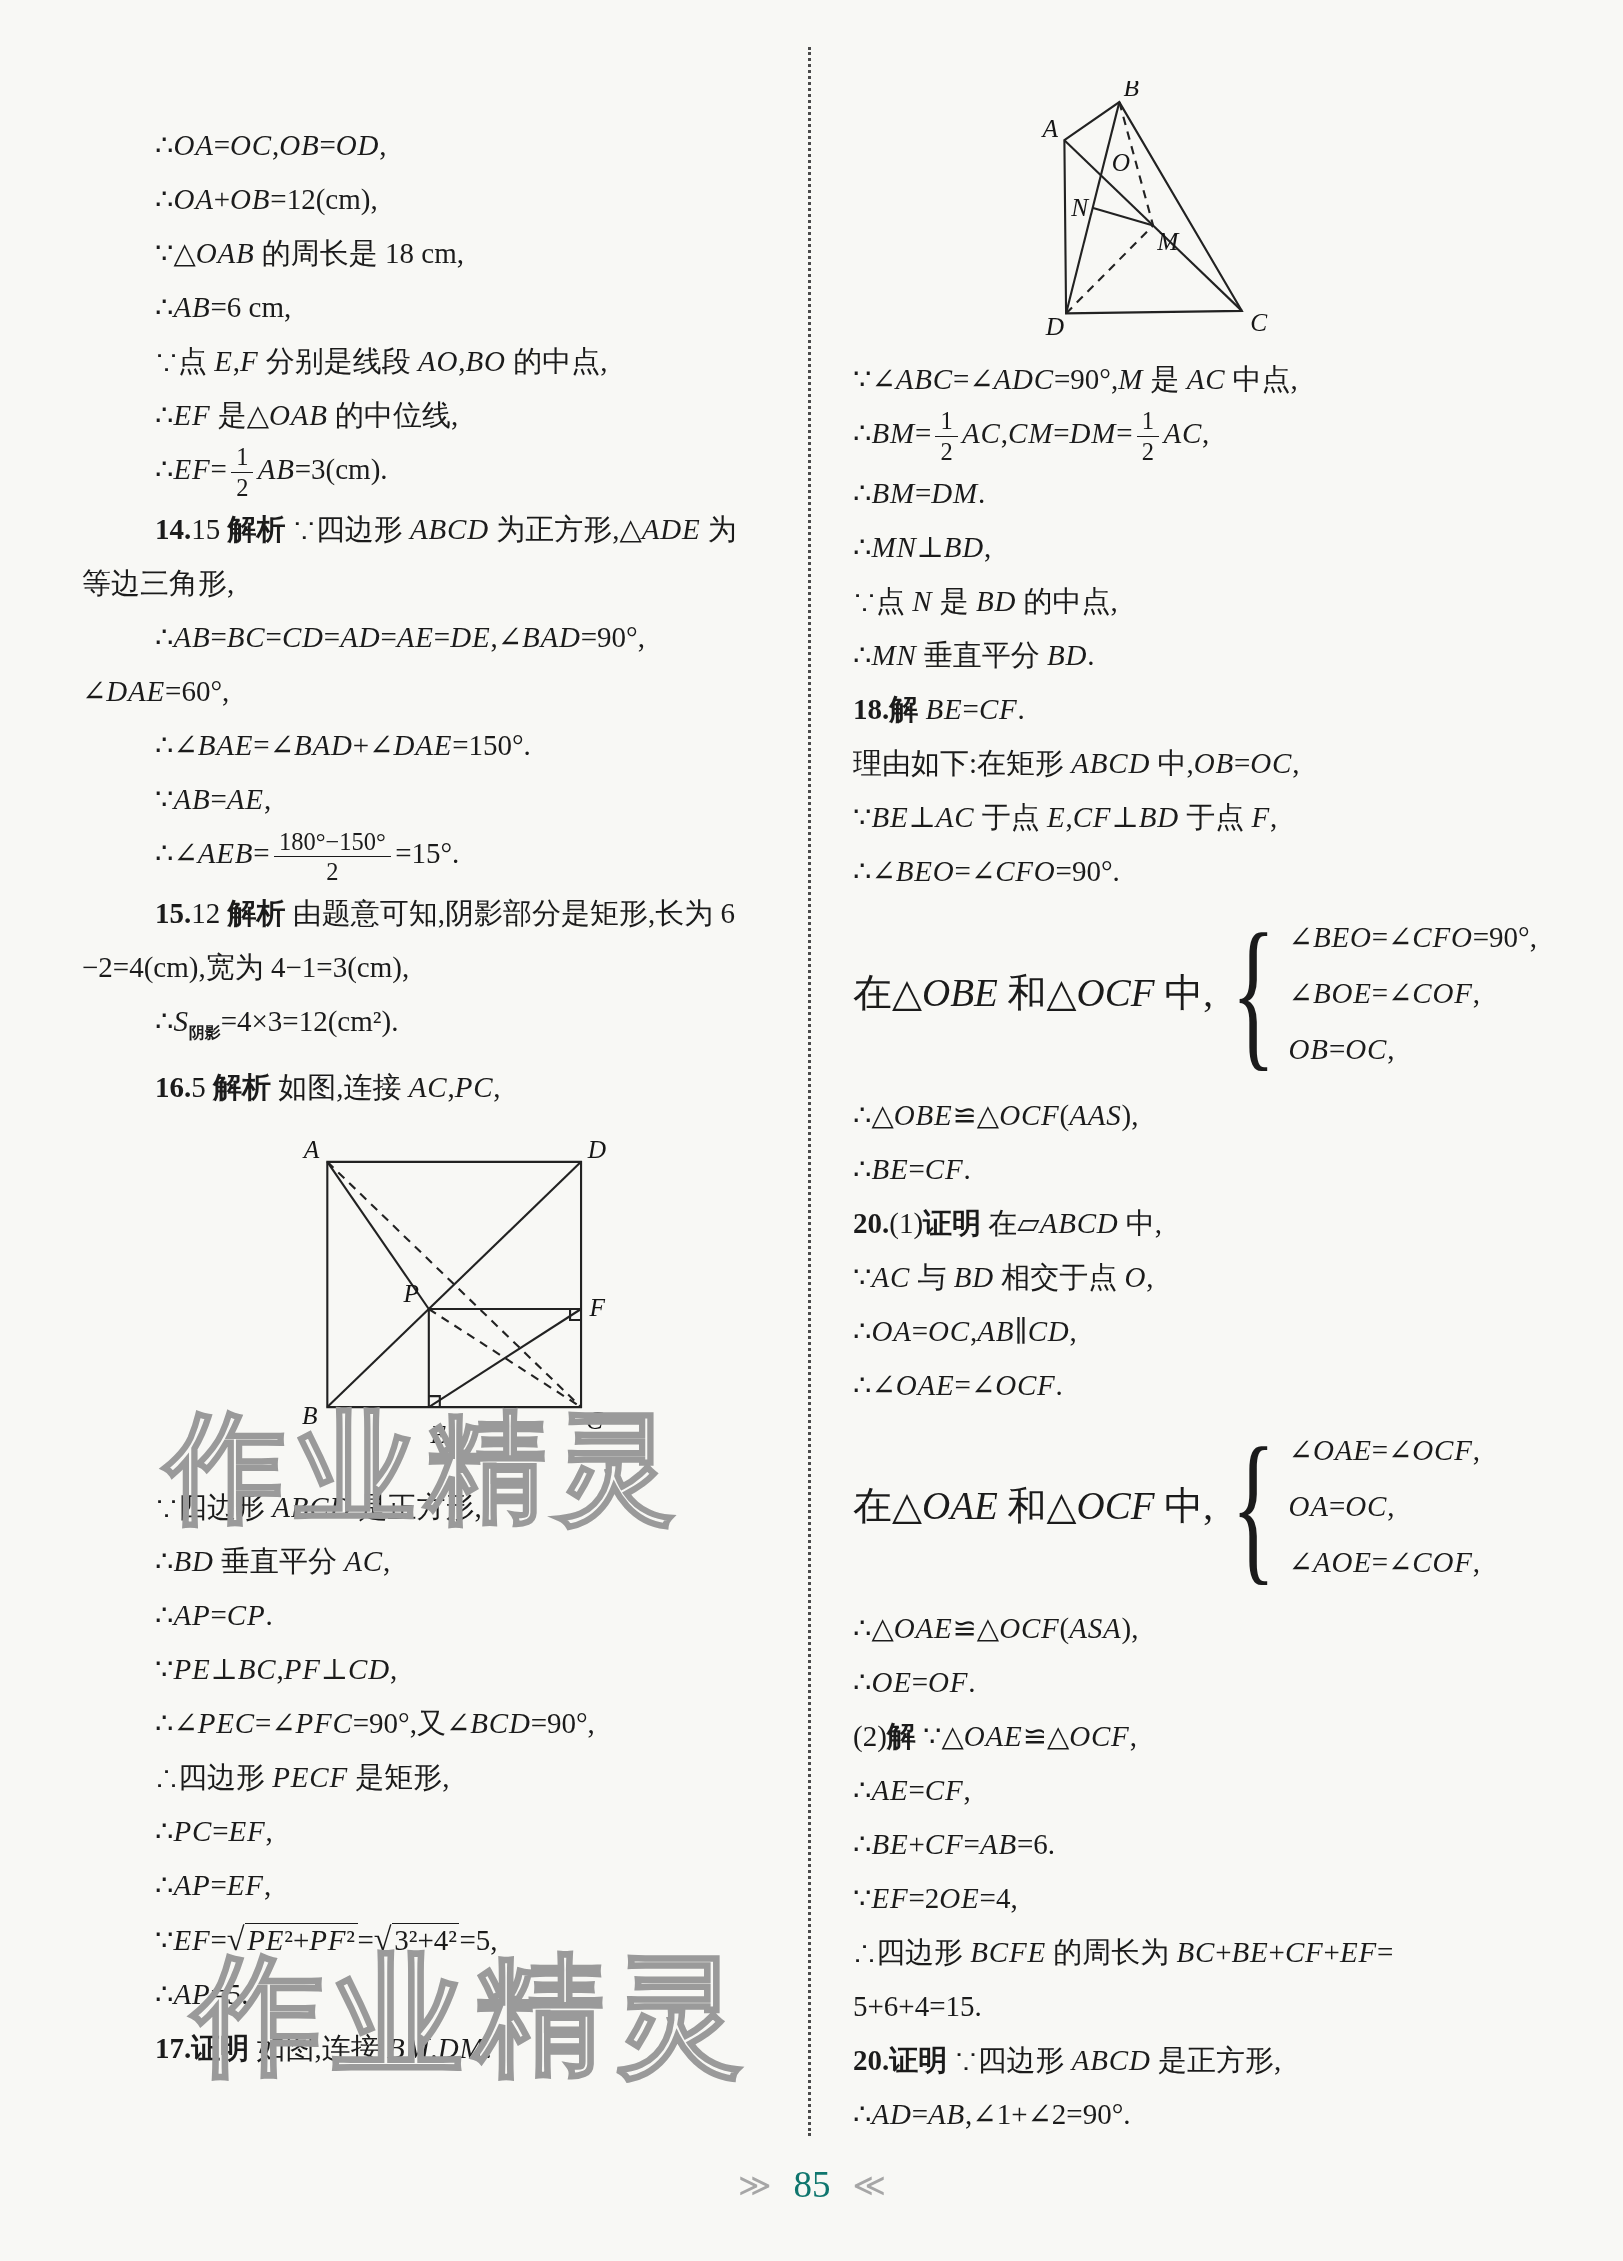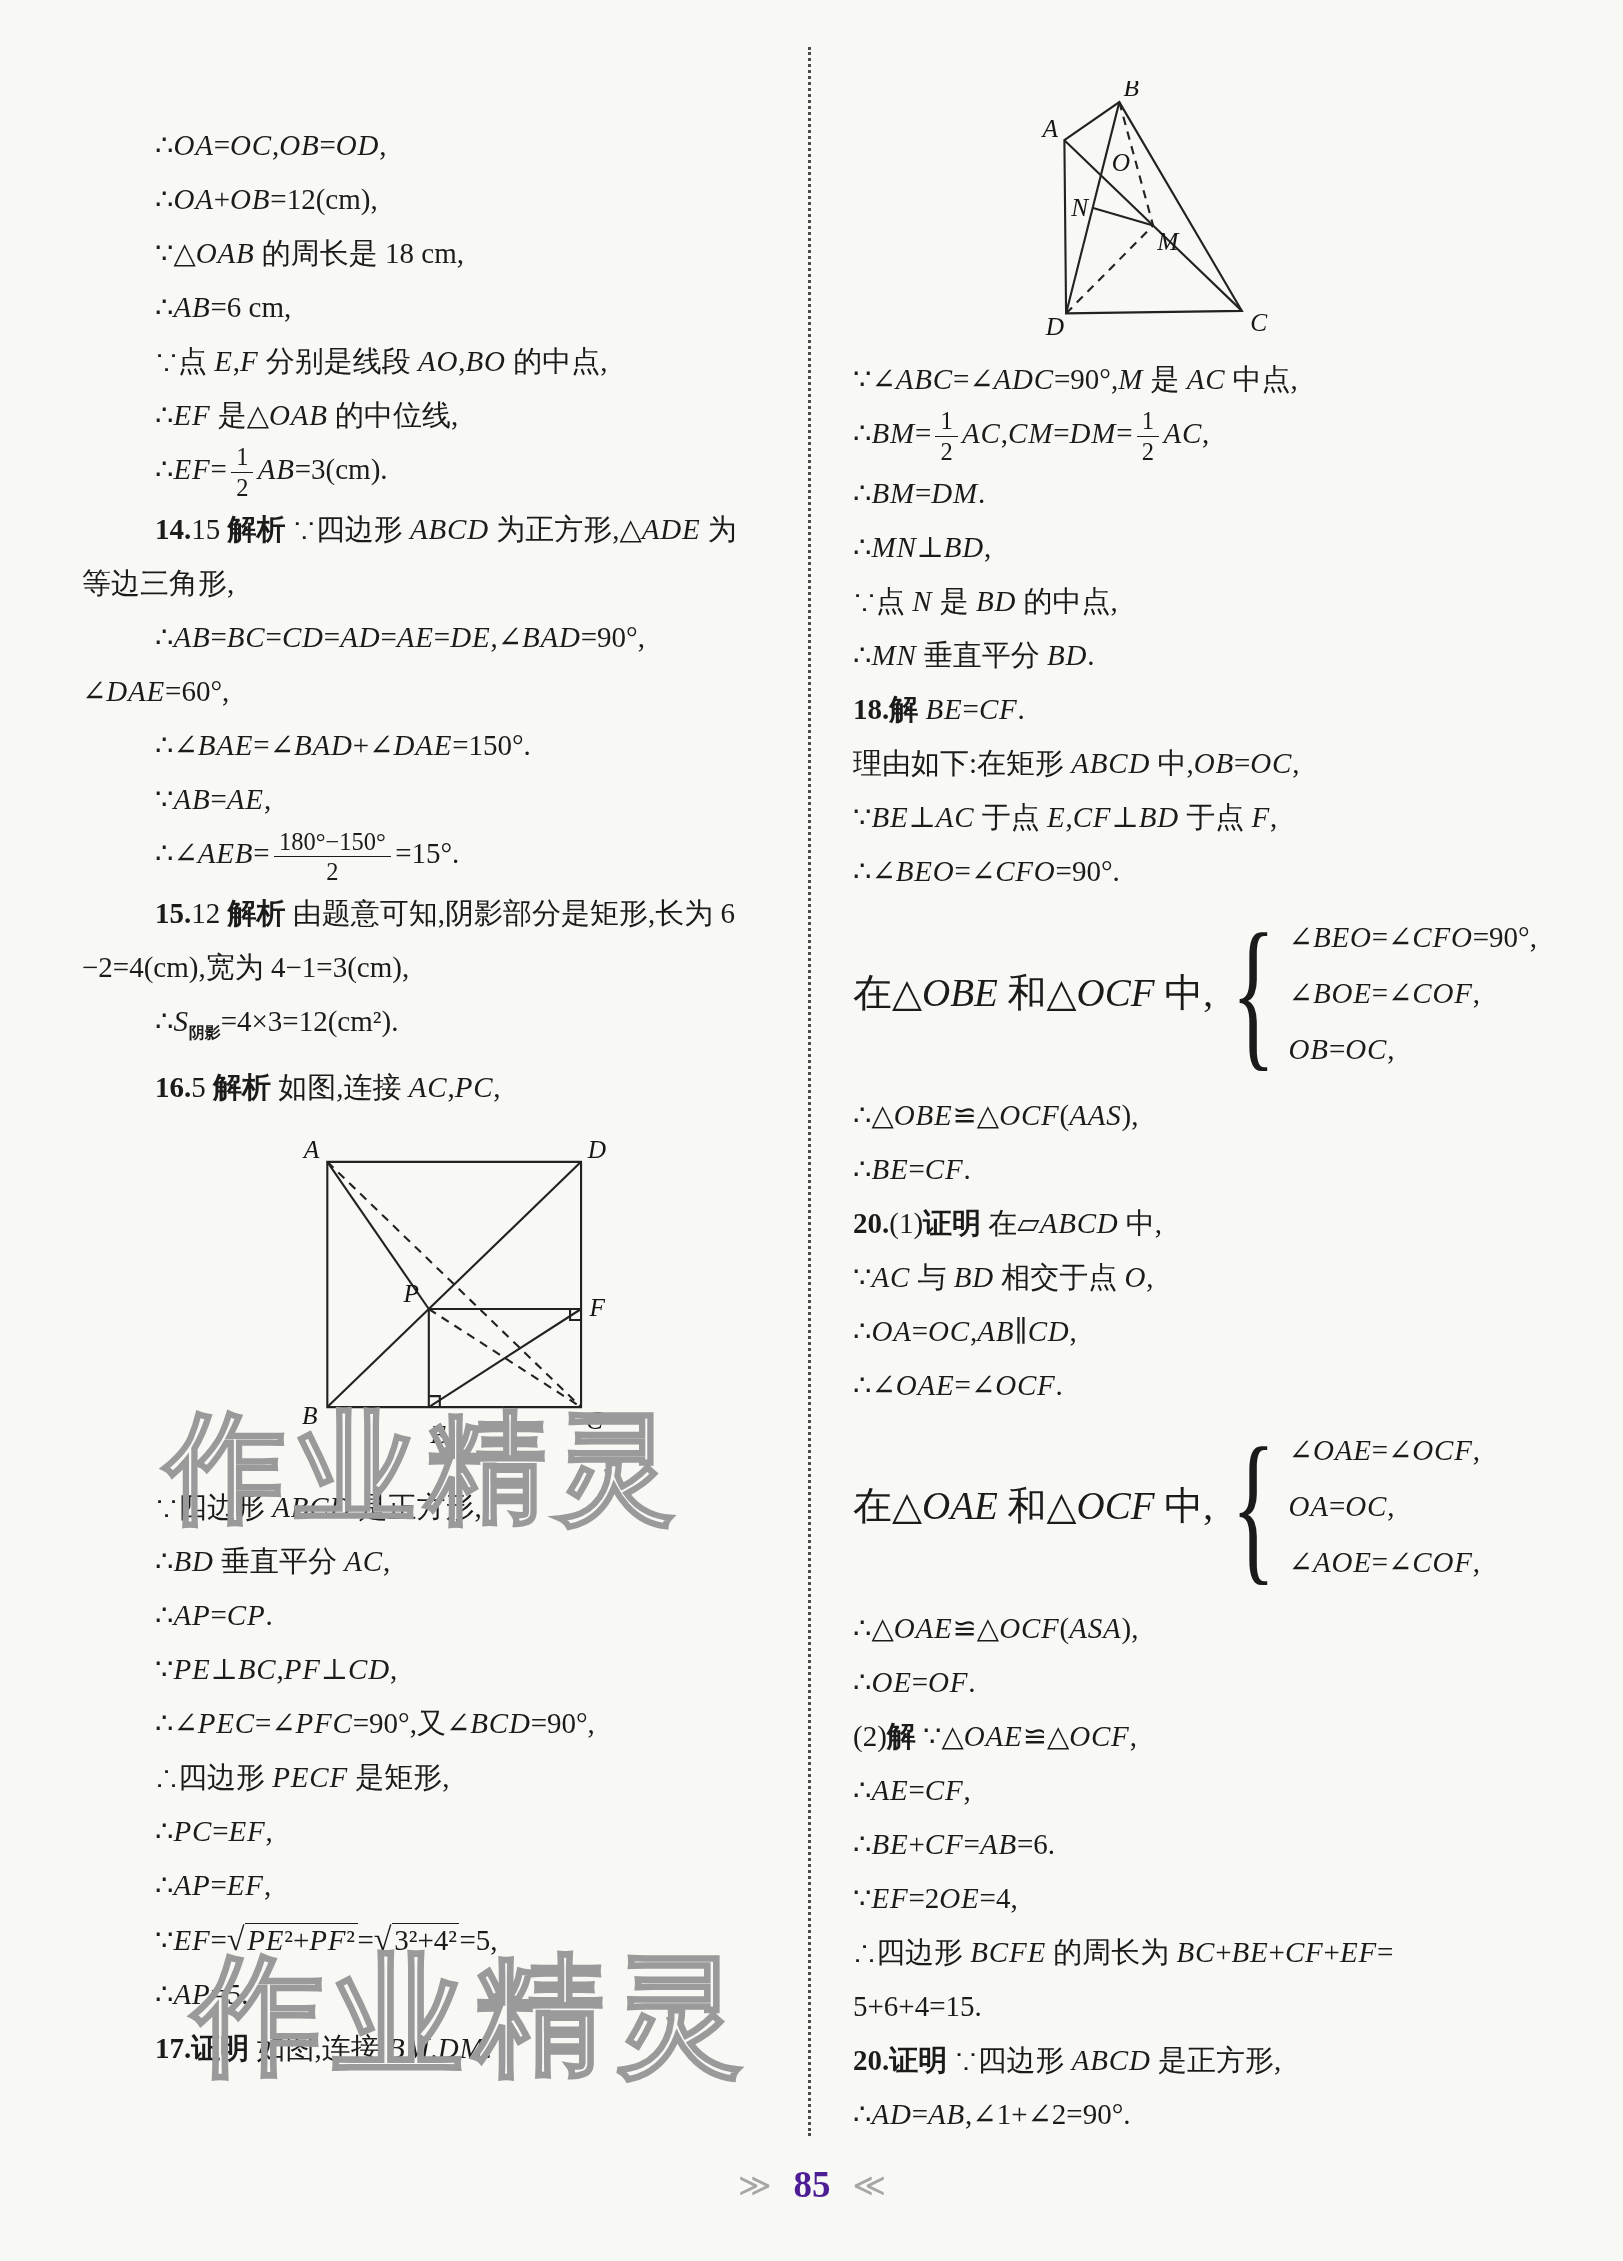--- a/index.html
+++ b/index.html
@@ -46,21 +46,21 @@
     font-weight:700;color:transparent;-webkit-text-stroke:2.5px #9a9a9a;
     letter-spacing:10.2px;pointer-events:none;white-space:nowrap;
   }
   #wm1{left:165px;top:1388px;font-size:120px;}
   #wm2{left:193px;top:1929px;font-size:130px;}
   #divider{position:absolute;left:808px;top:47px;height:2089px;width:0;
            border-left:3.4px dotted #4b4b4b;}
   #footer{position:absolute;top:2163px;left:0;width:1624px;
           display:flex;justify-content:center;align-items:center;gap:22px;}
   #footer .arrow{color:#a6a6a6;font-size:32px;}
-  #footer .pnum{font-size:37px;font-weight:bold;color:#4c1d95;}
+  #footer .pnum{font-size:37px;font-weight:normal;color:#0f766e;}
 </style>
 </head>
 <body>
 
 <div id="left-col" class="col">
     <div class="line">∴<i>OA</i>=<i>OC</i>,<i>OB</i>=<i>OD</i>,</div>
     <div class="line">∴<i>OA</i>+<i>OB</i>=12(cm),</div>
     <div class="line">∵△<i>OAB</i> 的周长是 18 cm,</div>
     <div class="line">∴<i>AB</i>=6 cm,</div>
     <div class="line">∵点 <i>E</i>,<i>F</i> 分别是线段 <i>AO</i>,<i>BO</i> 的中点,</div>

